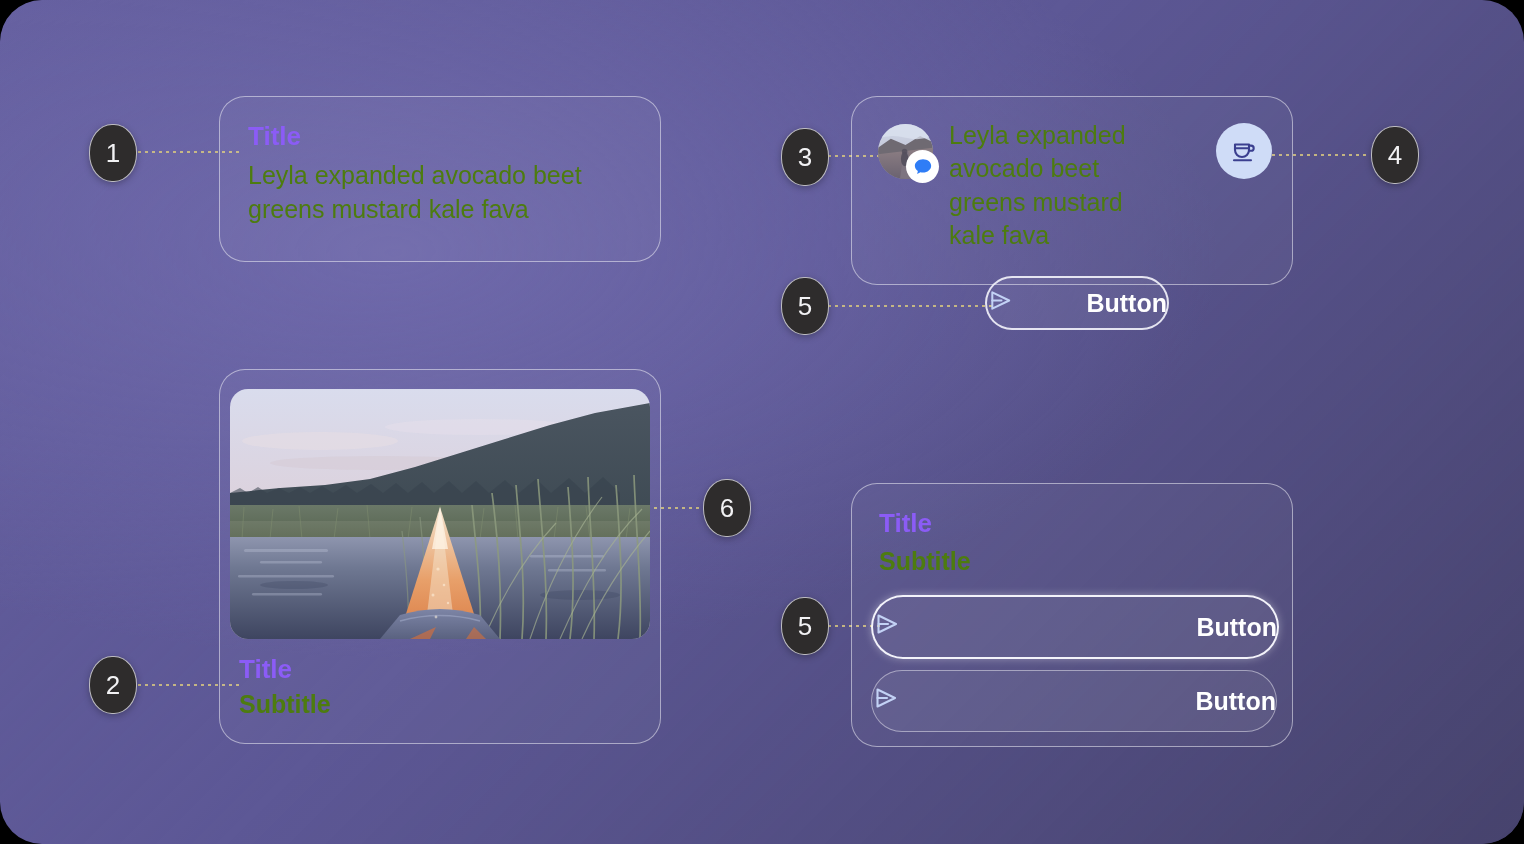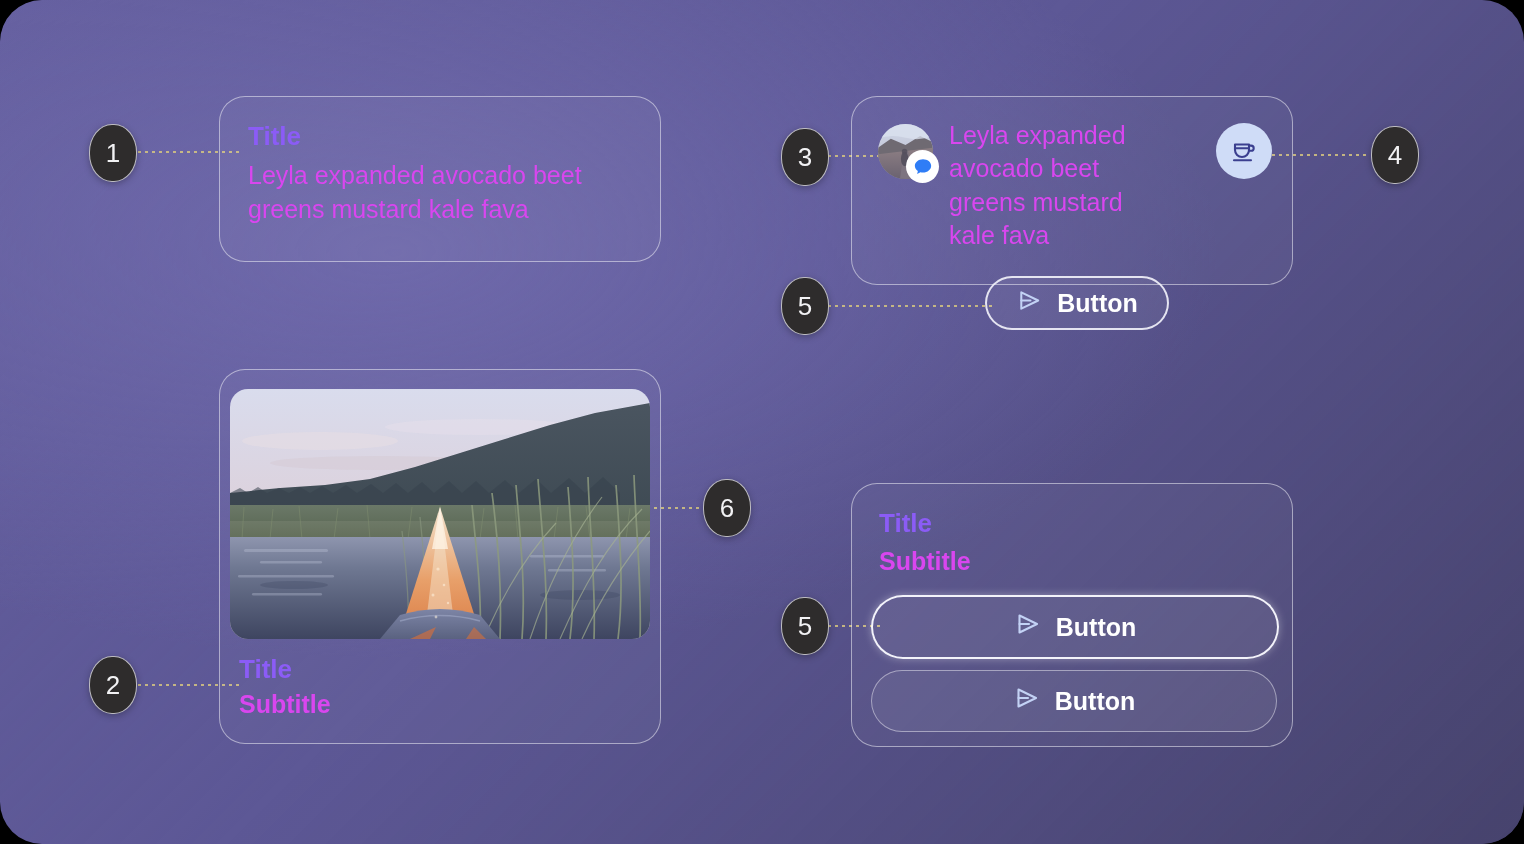--- a/index.html
+++ b/index.html
@@ -34,42 +34,42 @@
          background:#2e2c2c;border:1.6px solid rgba(225,225,230,.8);
          display:flex;align-items:center;justify-content:center;
          color:#f2f2f4;font-size:26px;font-weight:400;line-height:1;
          box-shadow:0 2px 7px rgba(0,0,0,.28);}
 
   
   .card{position:absolute;border:1.6px solid rgba(236,236,244,.55);
         border-radius:26px;background:rgba(255,255,255,.035);}
 
   .t-title{color:#8b5cf6;font-weight:bold;}
-  .t-body{color:#d946ef;font-weight:500;}
+  .t-body{color:#4d7c0f;font-weight:500;}
 
   
   #card1{left:219px;top:96px;width:440px;height:164px;}
   #card1 .inner{padding:26px 28px 0 28px;}
   #card1 .h{font-size:26px;line-height:1.05;margin-bottom:9px;}
   #card1 .b{font-size:25px;line-height:1.33;max-width:390px;}
 
   
   #card3{left:851px;top:96px;width:440px;height:187px;}
   #card3 .row{display:flex;align-items:flex-start;padding:22px 20px 0 26px;gap:16px;}
   #card3 .txt{font-size:25px;line-height:1.33;width:218px;}
   .avatar{position:relative;width:55px;height:55px;border-radius:50%;flex:0 0 auto;
           overflow:visible;margin-top:5px;}
   .avatar .ph{position:absolute;inset:0;border-radius:50%;overflow:hidden;}
   .chatbadge{position:absolute;right:-6px;bottom:-4px;width:33px;height:33px;border-radius:50%;
              background:#fff;display:flex;align-items:center;justify-content:center;}
   .coffee{width:56px;height:56px;border-radius:50%;background:#cfdcf7;
           display:flex;align-items:center;justify-content:center;flex:0 0 auto;margin-left:auto;margin-top:4px;}
 
   
-  .pill{display:flex;align-items:center;justify-content:center;gap:14px;
+  .pill{display:flex;align-items:center;justify-content:space-between;gap:14px;
         border-radius:999px;color:#fff;font-size:25px;font-weight:600;
         border:2px solid rgba(240,240,248,.92);background:rgba(255,255,255,.06);}
   .pill.dim{border:1.7px solid rgba(236,236,244,.5);}
   .pill.bright{border:2.6px solid rgba(250,250,255,.96);
                box-shadow:0 0 9px rgba(255,255,255,.35);}
   #btn-top{position:absolute;left:985px;top:276px;width:180px;height:50px;}
 
   
   #card2{left:219px;top:369px;width:440px;height:373px;}
   #card2 .imgwrap{position:absolute;left:10px;top:19px;width:420px;height:250px;

